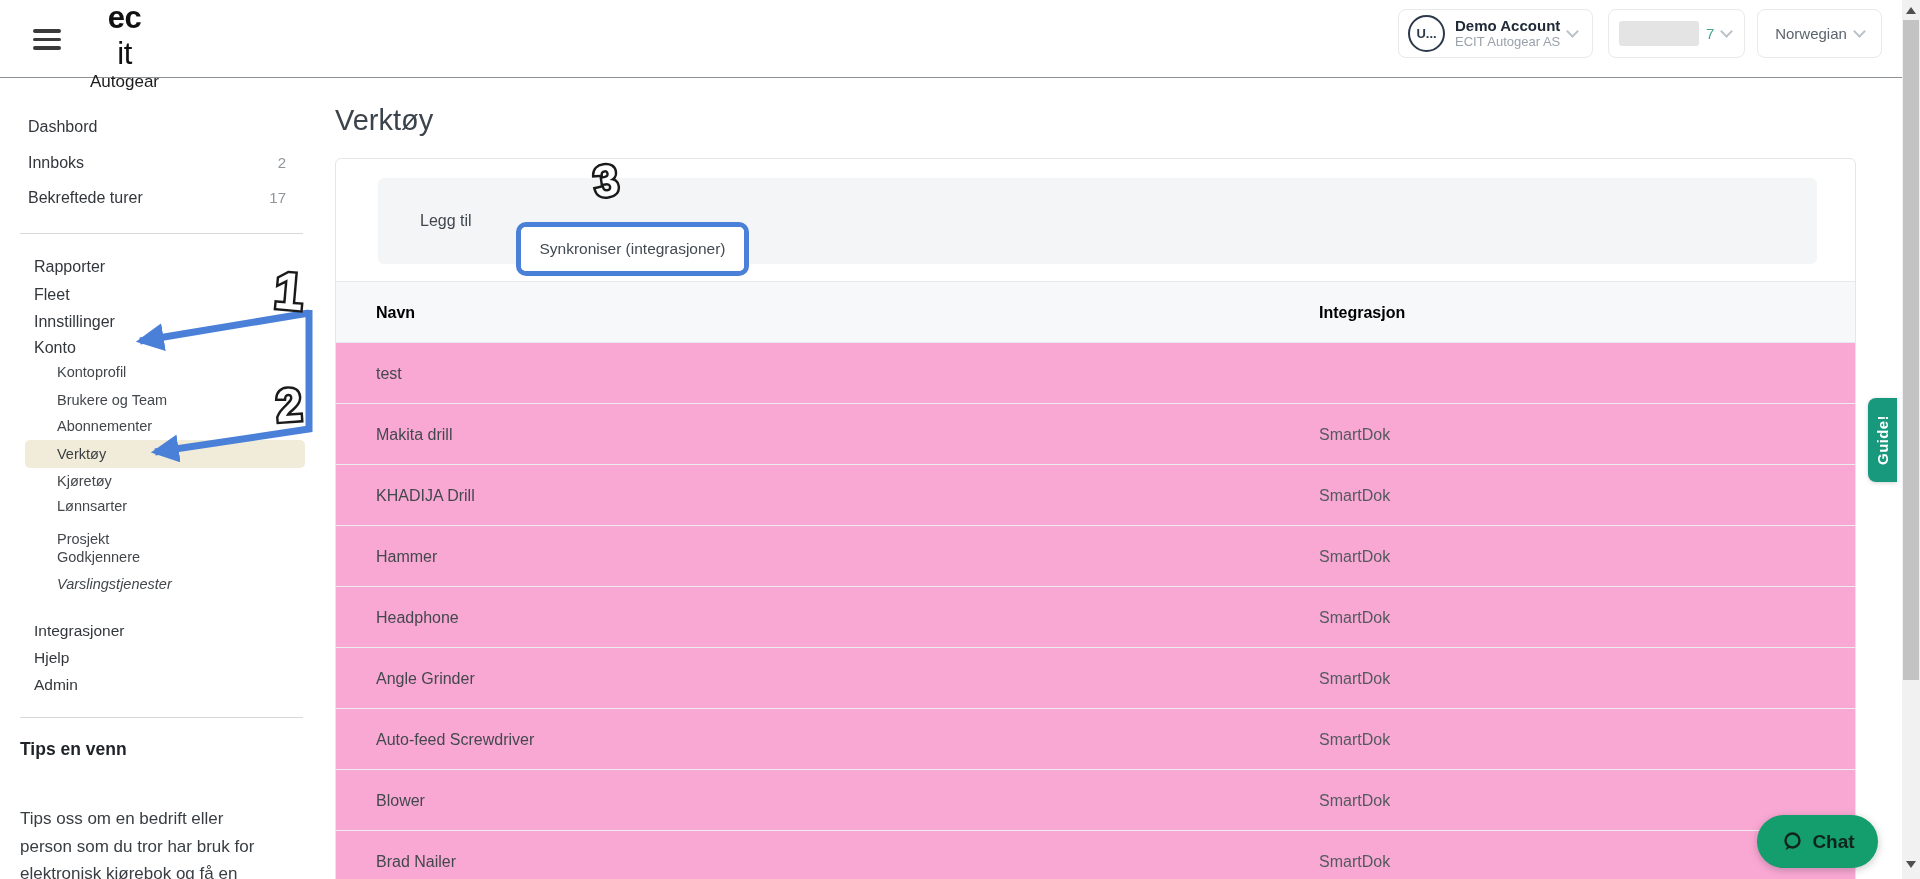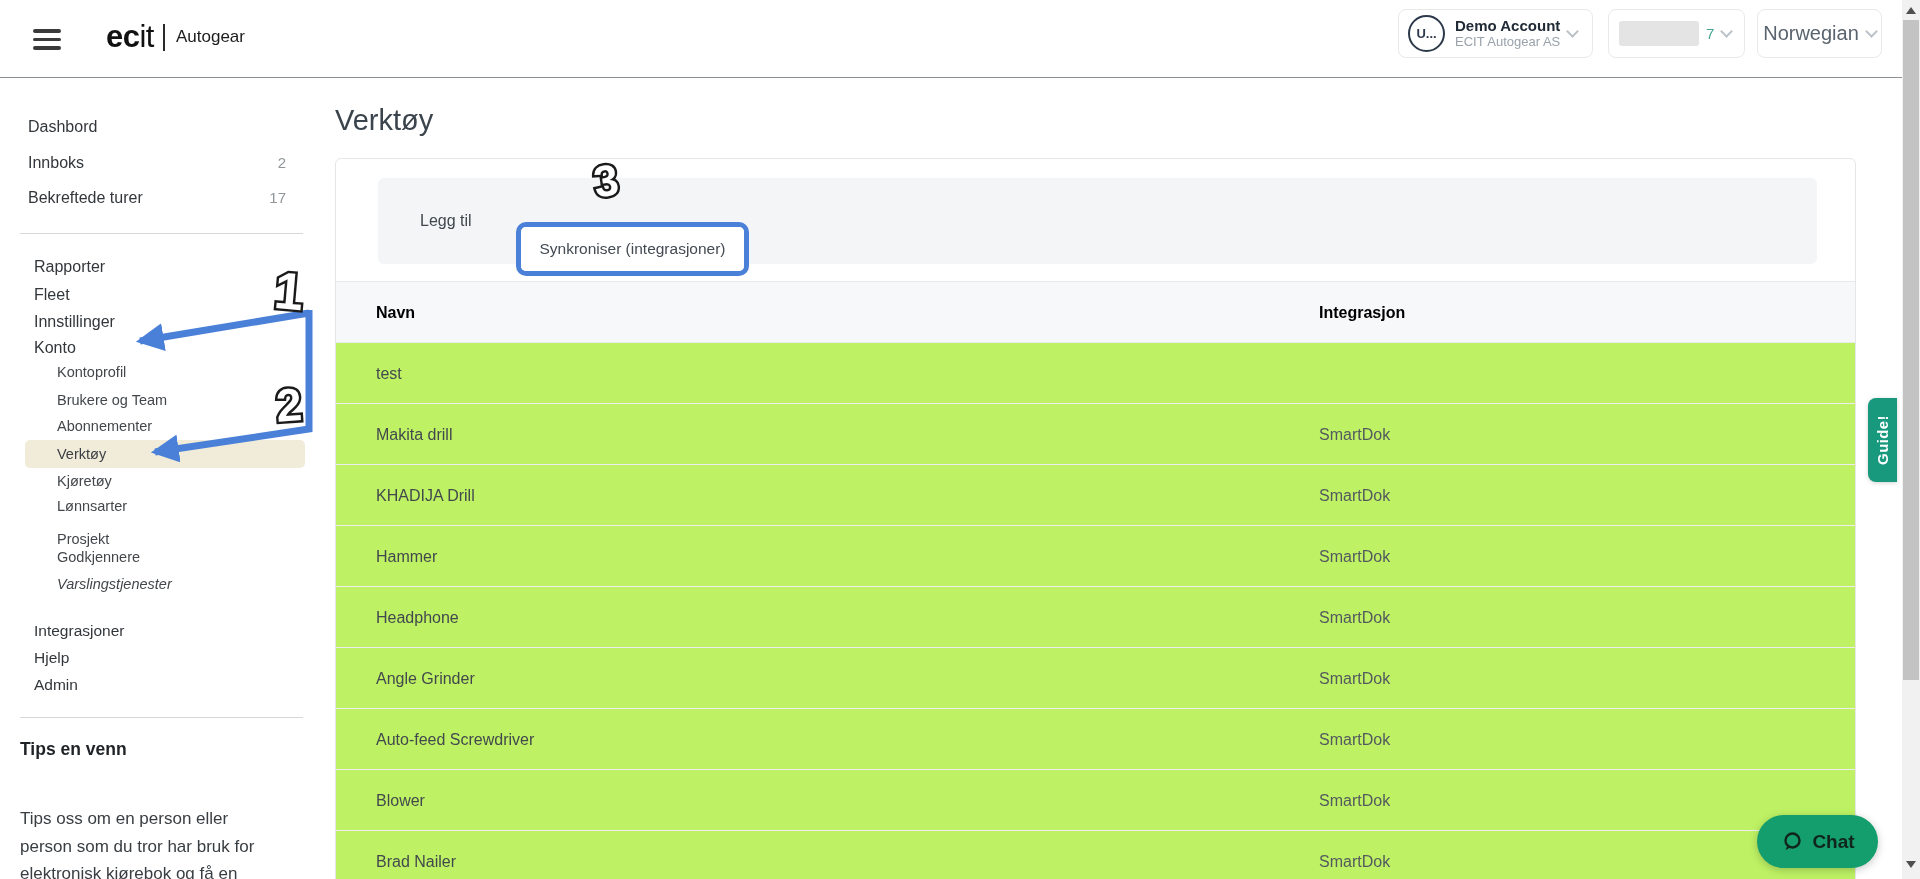--- a/index.html
+++ b/index.html
@@ -5,42 +5,42 @@
   * { margin:0; padding:0; box-sizing:border-box; }
   html,body { width:1920px; height:879px; overflow:hidden; background:#fff;
               font-family:"Liberation Sans", sans-serif; }
 
   
   .topbar { position:absolute; left:0; top:0; width:1902px; height:78px; background:#fff;
             border-bottom:1px solid #8b9095; z-index:20; }
   .hamburger { position:absolute; left:33px; top:29px; width:28px; height:21px; cursor:pointer; }
   .hamburger .bar { position:absolute; left:0; width:28px; height:3.6px; border-radius:2px; background:#3a3a3a; }
   .hamburger .bar:nth-child(1){top:0;} .hamburger .bar:nth-child(2){top:8.5px;} .hamburger .bar:nth-child(3){top:17px;}
-  .logo { position:absolute; left:106px; top:0; height:74px; display:flex; align-items:center; }
+  .logo { position:absolute; left:90px; top:0; height:74px; display:flex; align-items:center;flex-direction:column; }
   .logo-bold { font-size:31px; font-weight:800; color:#111; letter-spacing:-0.5px; }
   .logo-light { font-size:31px; font-weight:400; color:#111; letter-spacing:-0.5px; }
   .logo-sep { width:2px; height:27px; background:#2a2a2a; margin:0 11px 0 9px; }
   .logo-product { font-size:17px; font-weight:400; color:#1c1c1c; }
 
   .tb-box { position:absolute; top:9px; height:49px; background:#fff; border:1px solid #e9e9e9;
             border-radius:8px; display:flex; align-items:center; cursor:pointer; }
   .acct-box { left:1398px; width:195px; }
   .avatar { width:37px; height:37px; border-radius:50%; border:2px solid #2d3a4b; color:#2d3a4b;
             font-size:13px; font-weight:700; display:flex; align-items:center; justify-content:center;
             margin-left:9px; flex:0 0 auto; }
   .acct-text { margin-left:10px; line-height:1.15; }
   .acct-name { font-size:15px; font-weight:700; color:#212b37; white-space:nowrap; }
   .acct-org { font-size:13px; color:#9aa2ab; white-space:nowrap; }
   .chev { width:9px; height:9px; border-right:2px solid #bcc2c8; border-bottom:2px solid #bcc2c8;
           transform:rotate(45deg); margin:-4px 0 0 8px; flex:0 0 auto; }
   .notif-box { left:1608px; width:137px; }
   .redacted { width:80px; height:25px; background:#e4e4e4; border-radius:3px; margin-left:10px; }
   .notif-count { font-size:15px; color:#45a693; margin-left:7px; }
   .lang-box { left:1757px; width:125px; justify-content:center; }
-  .lang-label { font-size:20px; color:#5a646e; }
+  .lang-label { font-size:15px; color:#5a646e; }
 
   
   .sidebar { position:absolute; left:0; top:79px; width:333px; height:640px; background:#fff; z-index:5; }
   .side-item { position:absolute; height:26px; line-height:26px; font-size:16px; color:#33373b;
                cursor:pointer; white-space:nowrap; }
   .side-item .count { position:absolute; right:0; top:0; color:#909699; font-size:15px; }
   .prim { left:28px; width:258px; }
   .menu { left:34px; }
   .sub { left:57px; height:24px; line-height:24px; font-size:14.5px; color:#43474b; }
   .sub-active { left:25px; width:280px; height:28px; line-height:28px; padding-left:32px;
@@ -61,21 +61,21 @@
   .sync-outline { position:absolute; left:138px; top:44px; width:233px; height:54px;
                   border:5px solid #4a80d8; border-radius:10px; background:#fff; }
   .sync-btn { width:100%; height:100%; background:#fff; border:none; border-radius:5px;
               font-size:15.5px; color:#434a52; font-family:"Liberation Sans", sans-serif;
               cursor:pointer; white-space:nowrap; }
   .thead { position:absolute; left:0; top:122px; width:100%; height:62px; background:#f7f8fa;
            border-top:1px solid #e7e8ea; border-bottom:1px solid #e9eaec; }
   .th { position:absolute; top:0; height:62px; line-height:62px; font-size:16px; font-weight:700; color:#000000; }
   .th-name { left:40px; } .th-integration { left:983px; }
   .trows { position:absolute; left:0; top:184px; width:100%; }
-  .trow { position:relative; width:100%; height:61px; border-bottom:1px solid #ededef; cursor:pointer; background:#bef264; }
+  .trow { position:relative; width:100%; height:61px; border-bottom:1px solid #ededef; cursor:pointer; background:#f9a8d4; }
   .td { position:absolute; top:0; height:61px; line-height:61px; font-size:16px; color:#43484d; white-space:nowrap; }
   .td-name { left:40px; } .td-integration { left:983px; color:#54595f; }
 
   
   .guide-tab { position:absolute; left:1868px; top:398px; width:29px; height:84px; background:#18997e;
                border-radius:8px 0 0 8px; z-index:30; cursor:pointer; display:flex; align-items:center;
                justify-content:center; box-shadow:0 1px 4px rgba(0,0,0,.18); }
   .guide-label { writing-mode:vertical-rl; transform:rotate(180deg); color:#fff; font-size:15px;
                  font-weight:700; letter-spacing:.4px; }
 
@@ -168,21 +168,21 @@
 
   <div class="side-item sec" style="top:539px;">Integrasjoner</div>
   <div class="side-item sec" style="top:566px;">Hjelp</div>
   <div class="side-item sec" style="top:593px;">Admin</div>
 
   <div class="divider" style="top:638px;"></div>
 
   <div style="position:absolute; top:726px; left:0; width:333px;">
     <div class="tips-title">Tips en venn</div>
     <div class="tips-body">
-      <div>Tips oss om en person eller</div>
+      <div>Tips oss om en bedrift eller</div>
       <div>person som du tror har bruk for</div>
       <div>elektronisk kjørebok og få en</div>
 
     </div>
   </div>
 </aside>
 
 <h1 class="main-title">Verktøy</h1>
 
 <section class="card">

